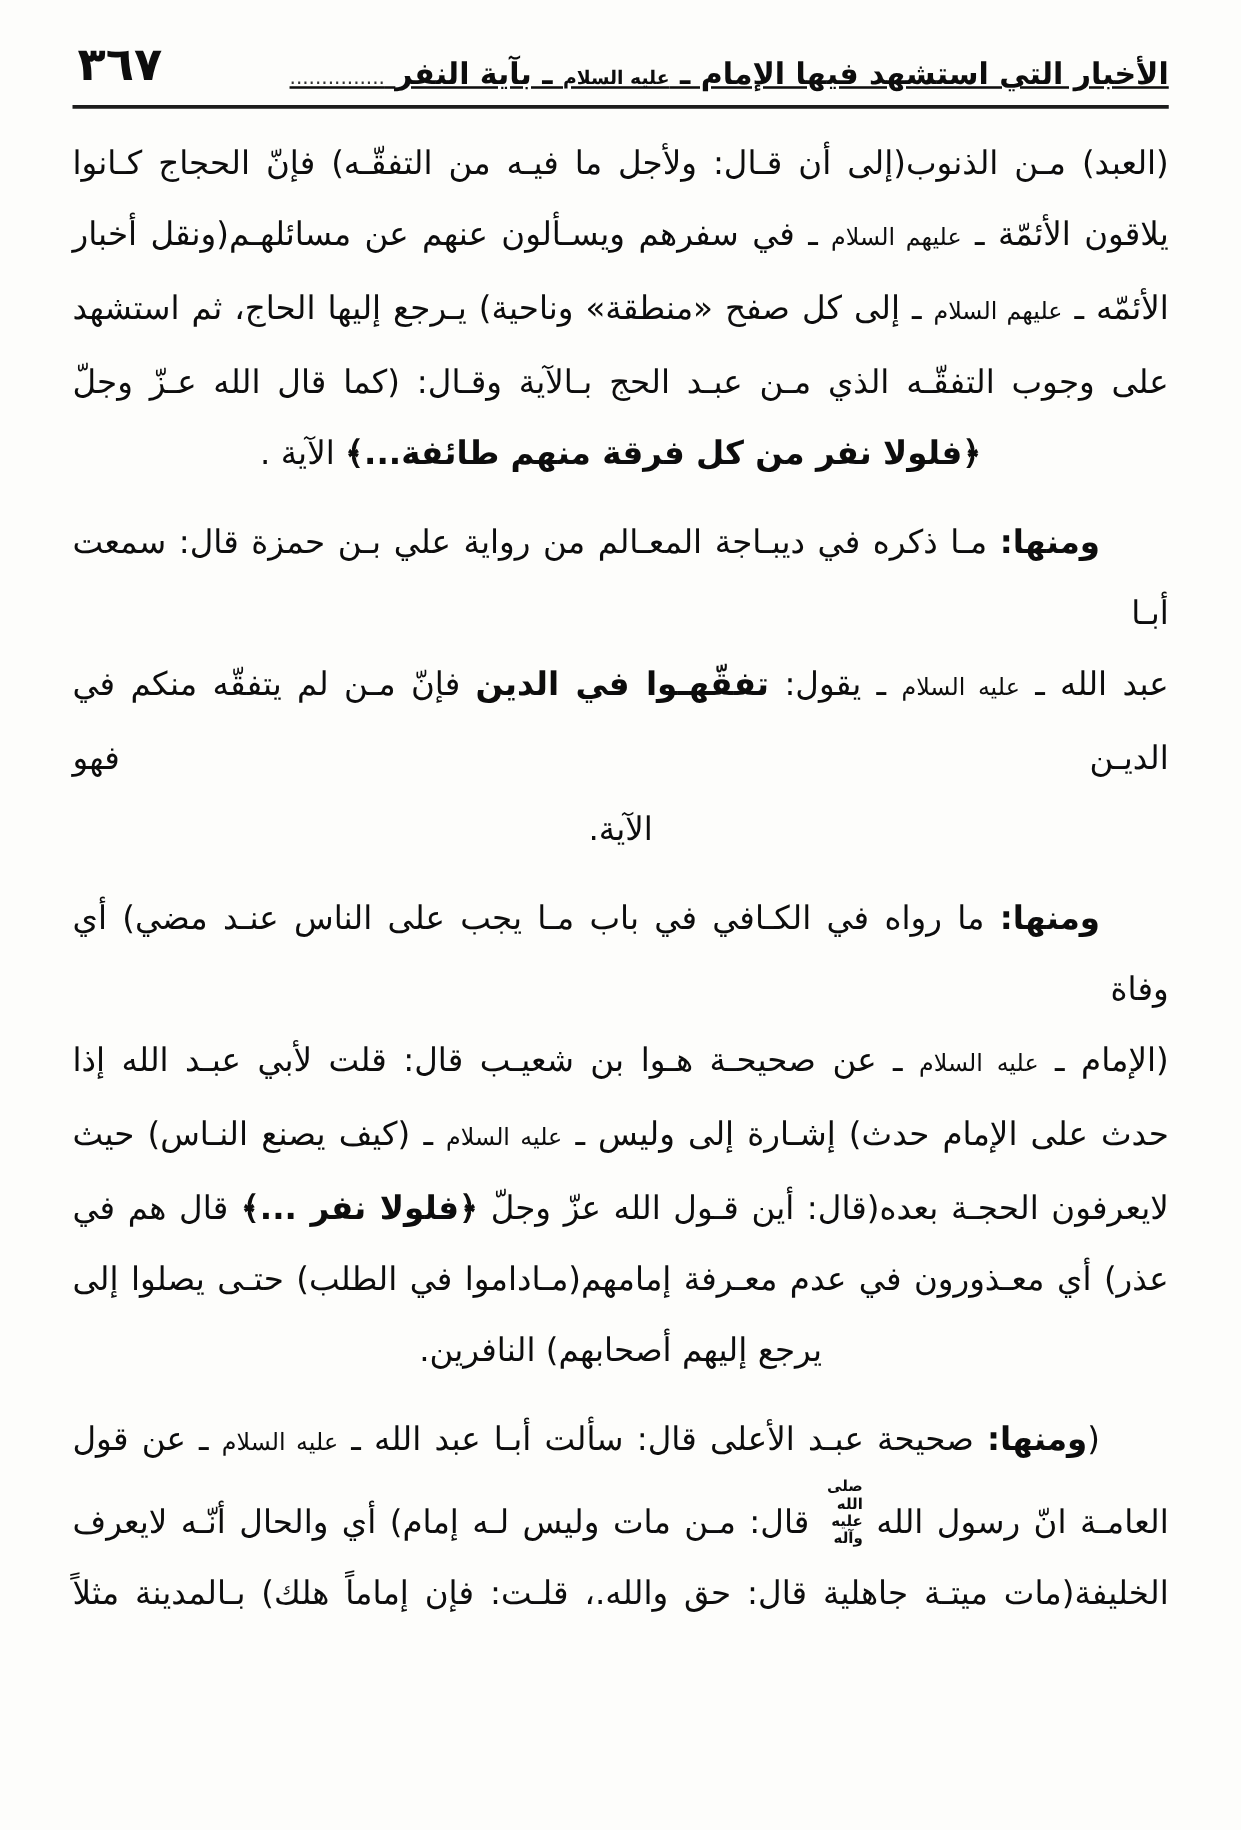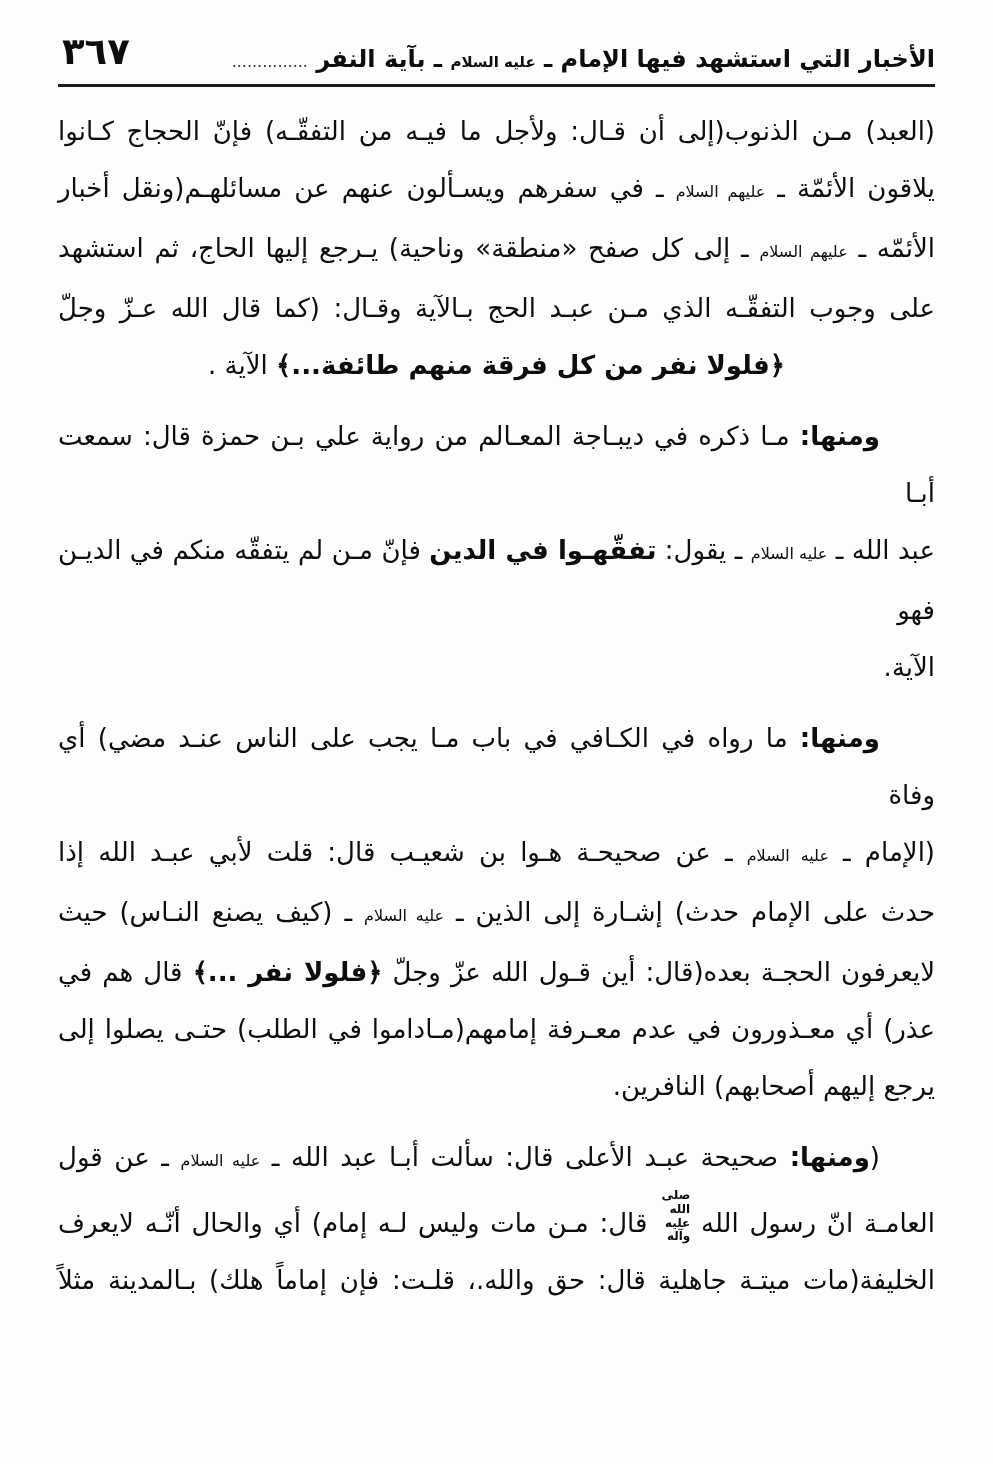--- a/index.html
+++ b/index.html
@@ -17,20 +17,21 @@
   }
   .header{
     display:flex;
     justify-content:space-between;
     align-items:flex-end;
   }
   .header-title{
     font-size:24px;
     font-weight:bold;
     white-space:nowrap;
+    text-decoration:underline;
   }
   .header-title .honorific{font-size:15px;}
   .dots{
     font-size:16px;
     font-weight:normal;
     letter-spacing:2px;
     color:#333;
   }
   .page-num{
     font-size:37px;
@@ -42,26 +43,26 @@
     border-top:3px solid #1c1c1c;
     margin:11px 0 0 0;
   }
   .body-text{
     margin-top:16px;
     font-size:26px;
   }
   .par{margin:0 0 14px 0;}
   .line{line-height:57px;}
   .line.j{text-align:justify;text-align-last:justify;}
-  .line.r{text-align:right;}
+  .line.r{text-align:center;}
   .line.c{text-align:left;text-align-last:center;}
   .line.ind{text-indent:55px;}
   .seg-n{font-weight:normal;}
   .seg-b{font-weight:bold;}
-  .seg-s{font-size:16px;}
+  .seg-s{font-size:19px;}
   .seg-seal{
     display:inline-block;
     width:32px;
     font-size:12px;
     line-height:1.15;
     text-align:right;
     vertical-align:-8px;
     font-weight:bold;
   }
 </style>
@@ -86,21 +87,21 @@
         <div class="line c"><span class="seg-b">﴿فلولا نفر من كل فرقة منهم طائفة...﴾</span><span class="seg-n"> الآية .</span></div>
       </div>
       <div class="par">
         <div class="line j ind"><span class="seg-b">ومنها:</span><span class="seg-n"> مـا ذكره في ديبـاجة المعـالم من رواية علي بـن حمزة قال: سمعت أبـا</span></div>
         <div class="line j"><span class="seg-n">عبد الله ـ </span><span class="seg-s">عليه السلام</span><span class="seg-n"> ـ يقول: </span><span class="seg-b">تفقّهـوا في الدين</span><span class="seg-n"> فإنّ مـن لم يتفقّه منكم في الديـن فهو</span></div>
         <div class="line r"><span class="seg-n">الآية.</span></div>
       </div>
       <div class="par">
         <div class="line j ind"><span class="seg-b">ومنها:</span><span class="seg-n"> ما رواه في الكـافي في باب مـا يجب على الناس عنـد مضي) أي وفاة</span></div>
         <div class="line j"><span class="seg-n">(الإمام ـ </span><span class="seg-s">عليه السلام</span><span class="seg-n"> ـ عن صحيحـة هـوا بن شعيـب قال: قلت لأبي عبـد الله إذا</span></div>
-        <div class="line j"><span class="seg-n">حدث على الإمام حدث) إشـارة إلى الذين ـ </span><span class="seg-s">عليه السلام</span><span class="seg-n"> ـ (كيف يصنع النـاس) حيث</span></div>
+        <div class="line j"><span class="seg-n">حدث على الإمام حدث) إشـارة إلى وليس ـ </span><span class="seg-s">عليه السلام</span><span class="seg-n"> ـ (كيف يصنع النـاس) حيث</span></div>
         <div class="line j"><span class="seg-n">لايعرفون الحجـة بعده(قال: أين قـول الله عزّ وجلّ </span><span class="seg-b">﴿فلولا نفر ...﴾</span><span class="seg-n"> قال هم في</span></div>
         <div class="line j"><span class="seg-n">عذر) أي معـذورون في عدم معـرفة إمامهم(مـاداموا في الطلب) حتـى يصلوا إلى</span></div>
         <div class="line r"><span class="seg-n">يرجع إليهم أصحابهم) النافرين.</span></div>
       </div>
       <div class="par">
         <div class="line j ind"><span class="seg-n">(</span><span class="seg-b">ومنها:</span><span class="seg-n"> صحيحة عبـد الأعلى قال: سألت أبـا عبد الله ـ </span><span class="seg-s">عليه السلام</span><span class="seg-n"> ـ عن قول</span></div>
         <div class="line j"><span class="seg-n">العامـة انّ رسول الله </span><span class="seg-seal">صلى الله عليه وآله</span><span class="seg-n"> قال: مـن مات وليس لـه إمام) أي والحال أنّـه لايعرف</span></div>
         <div class="line j"><span class="seg-n">الخليفة(مات ميتـة جاهلية قال: حق والله.، قلـت: فإن إماماً هلك) بـالمدينة مثلاً</span></div>
       </div>
     </div>

